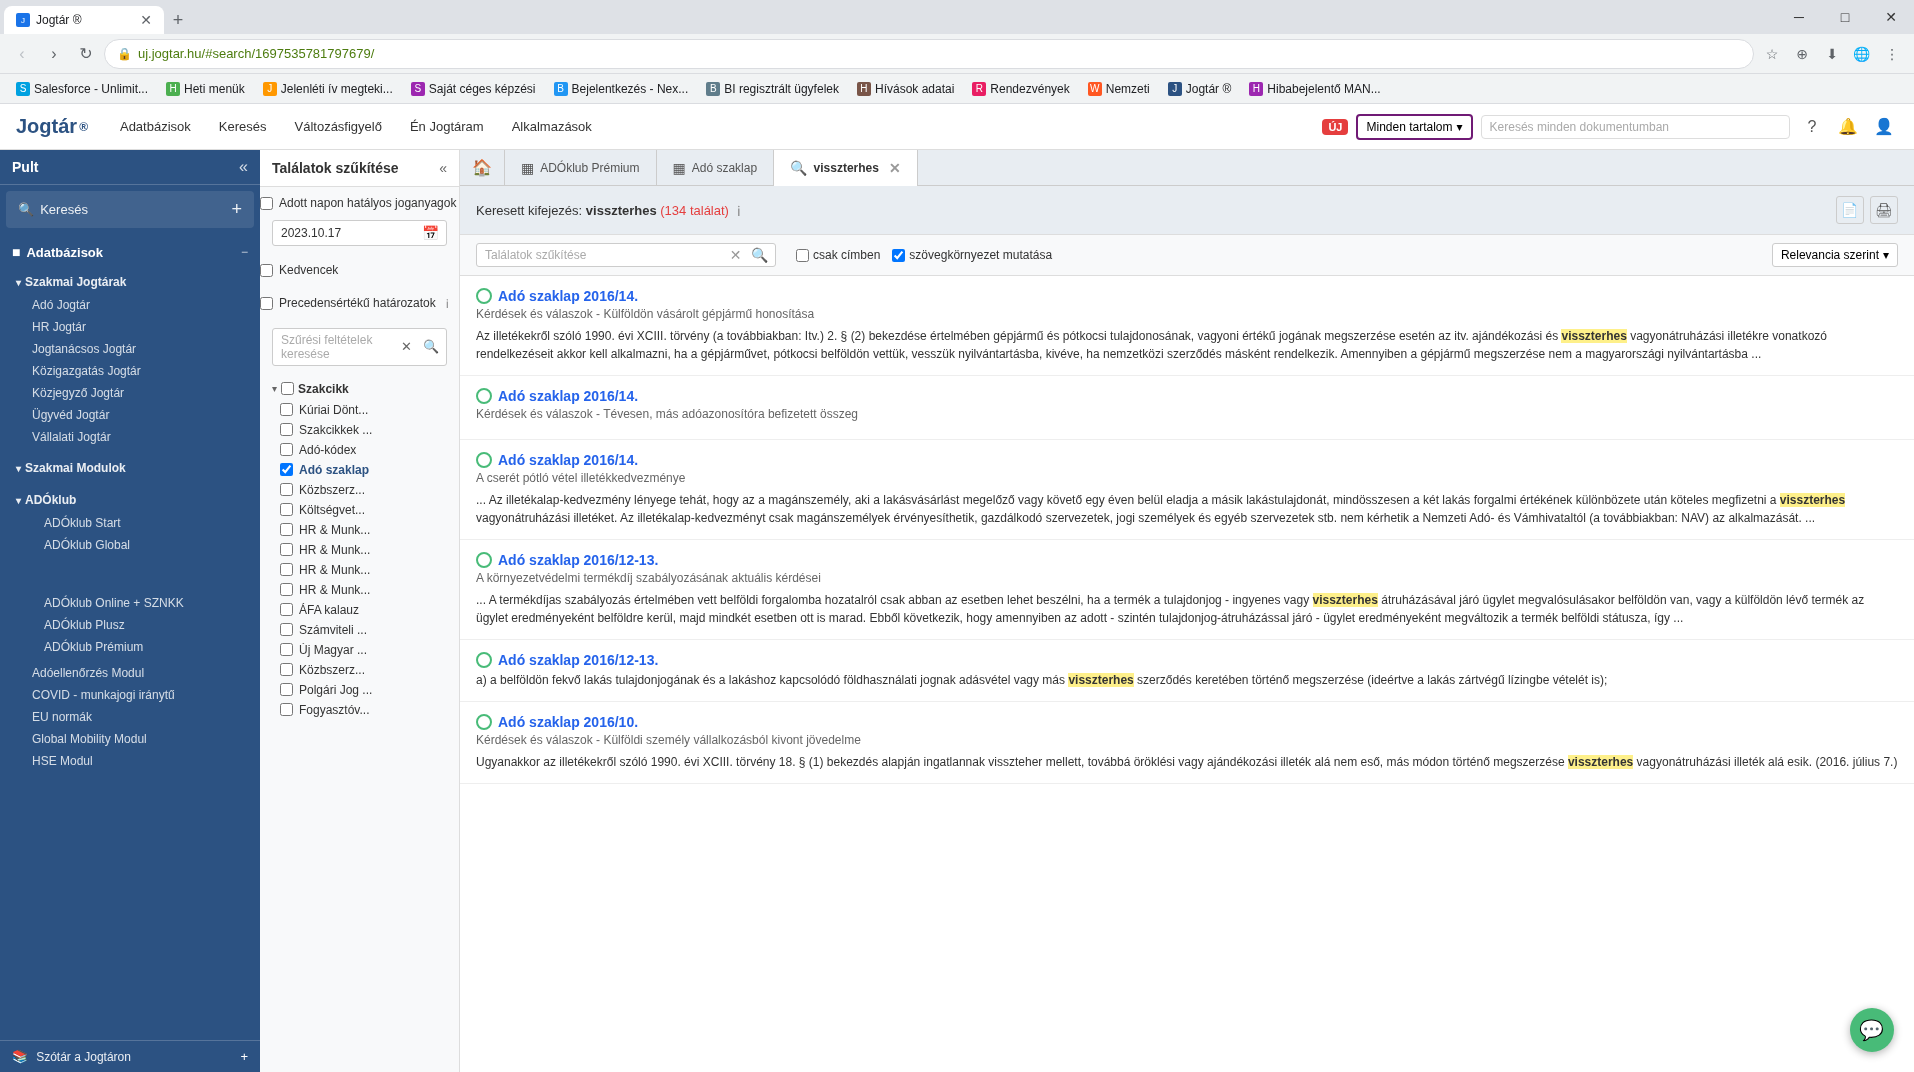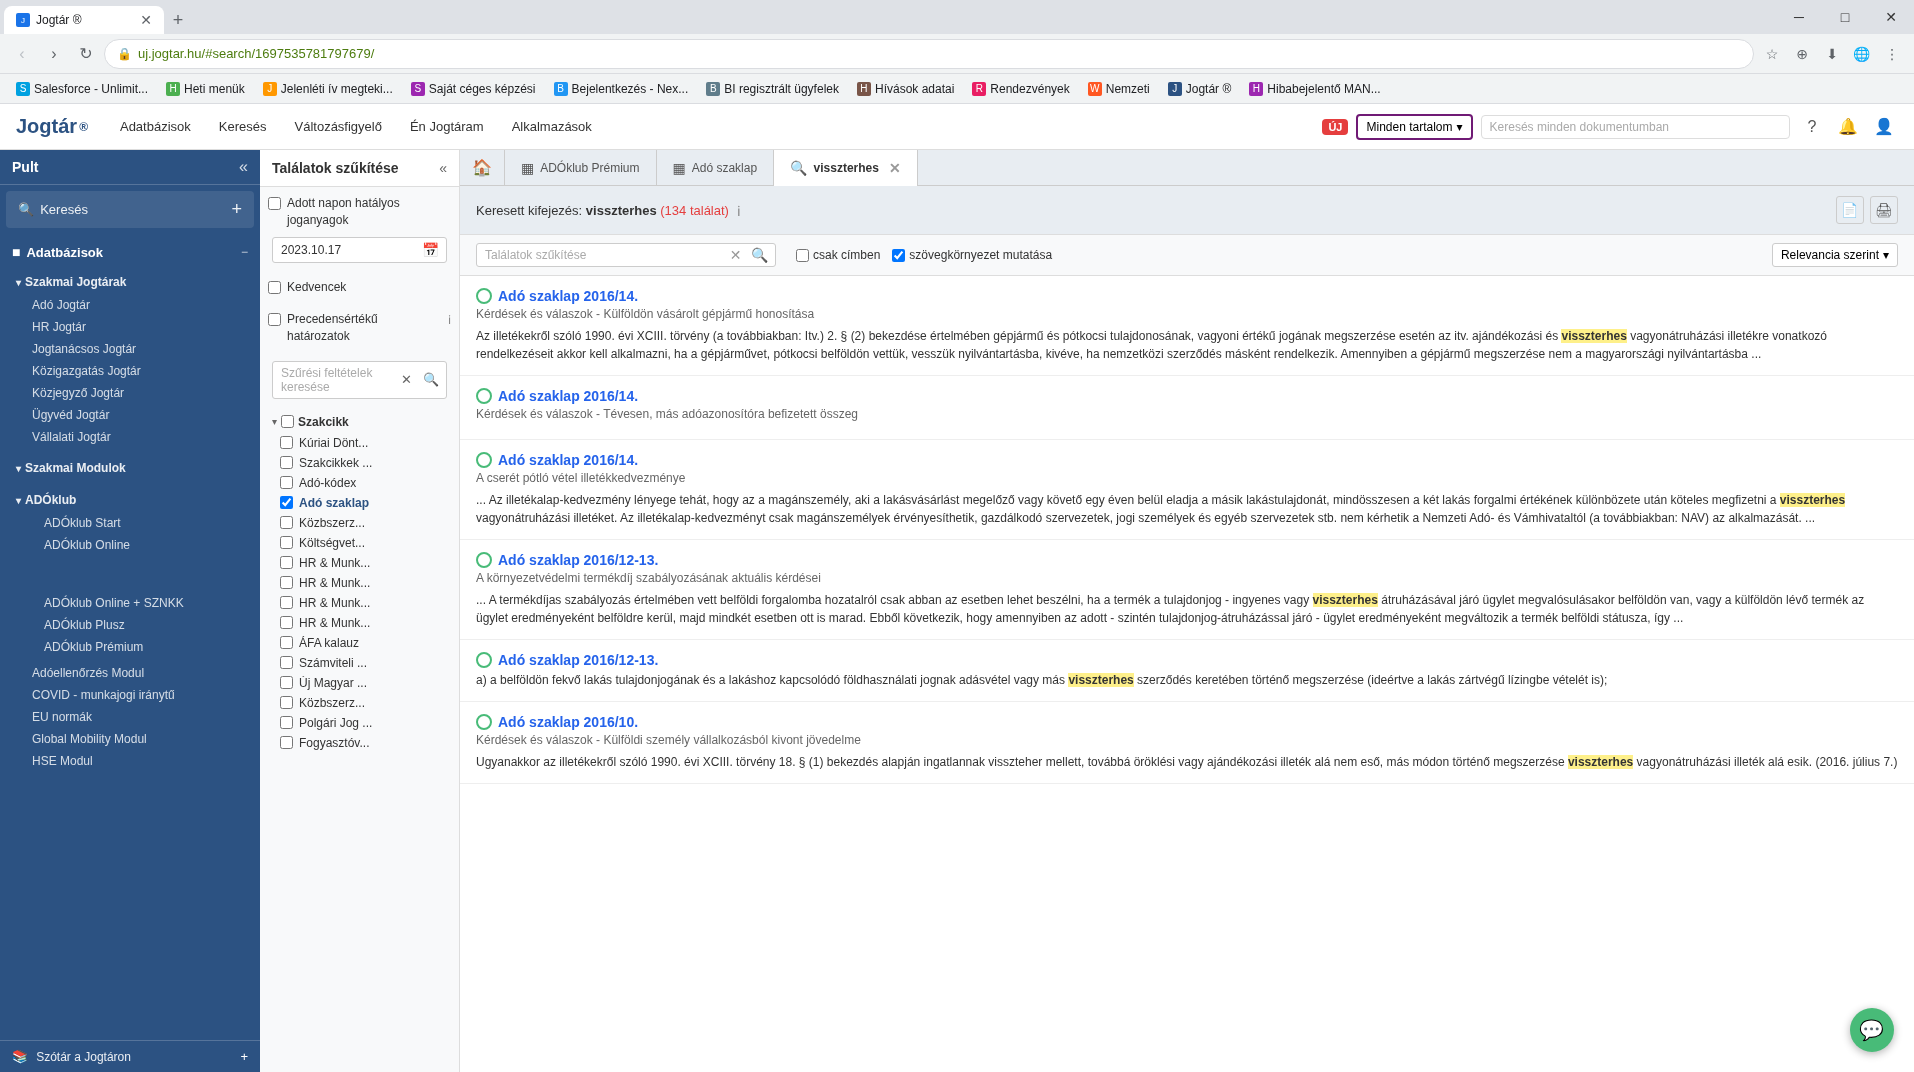--- a/index.html
+++ b/index.html
@@ -62,21 +62,21 @@
     .sidebar-subsection-header { display: flex; align-items: center; padding: 5px 12px 5px 16px; font-size: 12px; font-weight: bold; cursor: pointer; color: rgba(255,255,255,0.9); }
     .sidebar-subitem { padding: 4px 12px 4px 32px; font-size: 12px; color: rgba(255,255,255,0.8); cursor: pointer; }
     .sidebar-footer { display: flex; align-items: center; padding: 8px 12px; gap: 8px; border-top: 1px solid rgba(255,255,255,0.2); margin-top: auto; cursor: pointer; }
     .sidebar-footer-text { font-size: 12px; color: rgba(255,255,255,0.9); }
 
     
     .filter-panel { width: 200px; background: #f8f9fa; border-right: 1px solid #ddd; display: flex; flex-direction: column; flex-shrink: 0; overflow-y: auto; }
     .filter-header { display: flex; align-items: center; justify-content: space-between; padding: 10px 12px; border-bottom: 1px solid #ddd; background: #fff; }
     .filter-title { font-size: 14px; font-weight: bold; color: #333; }
     .filter-collapse { cursor: pointer; color: #666; font-size: 14px; }
-    .filter-checkbox-row { display: flex; align-items: flex-start; padding: 8px 8px; gap: 6px; }
+    .filter-checkbox-row { display: flex; align-items: flex-start; padding: 8px 0; gap: 6px; }
     .filter-checkbox-row input[type=checkbox] { margin-top: 2px; }
     .filter-checkbox-label { font-size: 12px; color: #333; line-height: 1.4; }
     .filter-date-input { margin: 0 12px 8px; display: flex; align-items: center; border: 1px solid #ccc; border-radius: 3px; background: #fff; }
     .filter-date-text { flex: 1; padding: 4px 8px; font-size: 12px; color: #333; }
     .filter-date-icon { padding: 4px 6px; color: #666; font-size: 14px; cursor: pointer; }
     .filter-search { margin: 8px 12px; display: flex; align-items: center; border: 1px solid #ccc; border-radius: 3px; background: #fff; }
     .filter-search-text { flex: 1; padding: 4px 8px; font-size: 12px; color: #aaa; }
     .filter-search-icon { padding: 4px 6px; color: #666; }
     .filter-section { padding: 4px 0; }
     .filter-section-row { display: flex; align-items: center; padding: 4px 12px; gap: 4px; cursor: pointer; }
@@ -273,21 +273,21 @@
           <span>Szakmai Modulok</span>
         </div>
       </div>
 
       <div class="sidebar-subsection">
         <div class="sidebar-subsection-header">
           <span style="font-size:10px; margin-right:4px;">▾</span>
           <span>ADÓklub</span>
         </div>
         <div class="sidebar-subitem" style="padding-left:44px;">ADÓklub Start</div>
-        <div class="sidebar-subitem" style="padding-left:44px;">ADÓklub Online</div>
+        <div class="sidebar-subitem" style="padding-left:44px;">ADÓklub Global</div>
         <div class="sidebar-subitem" style="padding-left:44px;margin-top:36px;">ADÓklub Online + SZNKK</div>
         <div class="sidebar-subitem" style="padding-left:44px;">ADÓklub Plusz</div>
         <div class="sidebar-subitem" style="padding-left:44px;">ADÓklub Prémium</div>
       </div>
 
       <div class="sidebar-subitem">Adóellenőrzés Modul</div>
       <div class="sidebar-subitem">COVID - munkajogi iránytű</div>
       <div class="sidebar-subitem">EU normák</div>
       <div class="sidebar-subitem">Global Mobility Modul</div>
       <div class="sidebar-subitem">HSE Modul</div>

